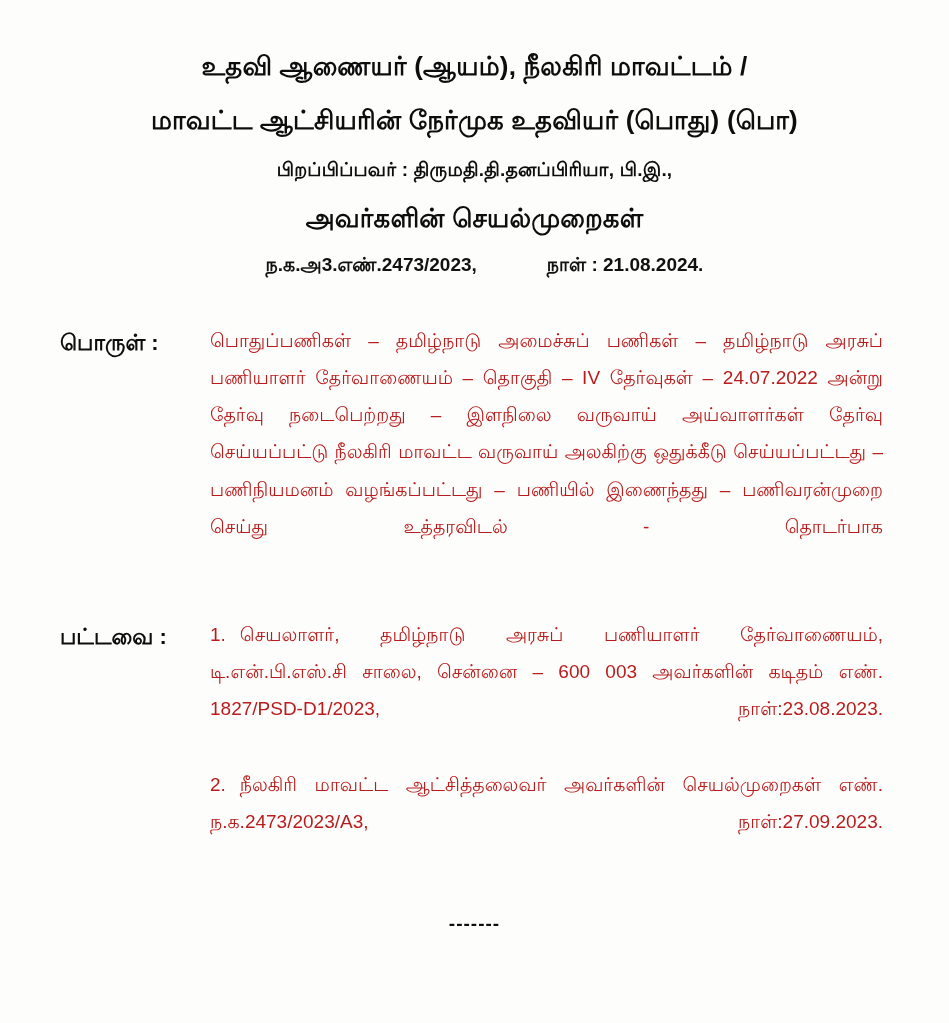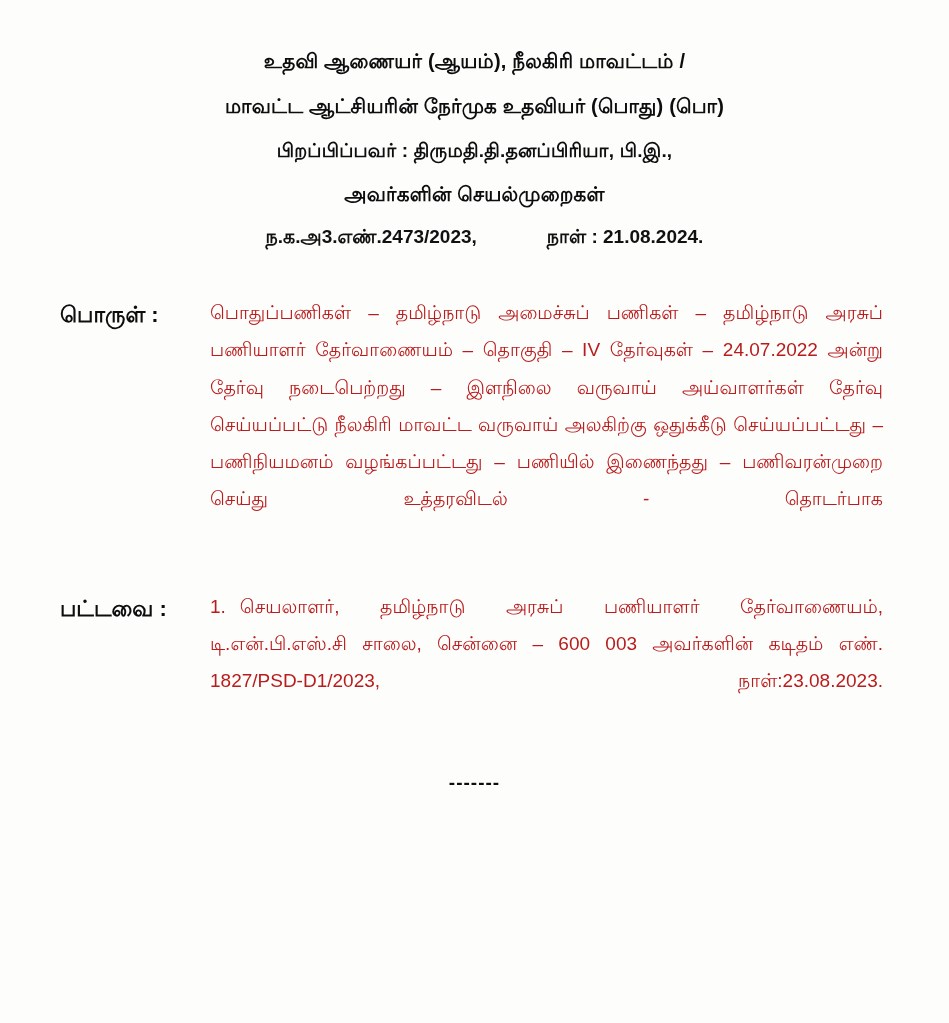--- a/index.html
+++ b/index.html
@@ -21,21 +21,21 @@
     box-sizing: border-box;
     padding: 30px 60px 10px 60px;
     background: #fdfdfc;
     position: relative;
   }
   .header-block {
     text-align: center;
     margin-top: 16px;
   }
   .header-line {
-    font-size: 20px;
+    font-size: 26px;
     font-weight: bold;
     letter-spacing: 0.2px;
     line-height: 1.55;
     margin: 0 0 14px 0;
     color: #0d0d0d;
   }
   .header-line.l2 { }
   .header-line.l3 { margin-bottom: 16px; }
   .header-line.l4 { margin-bottom: 14px; font-size: 19px; }
 
@@ -130,18 +130,21 @@
   </div>
 
   <div class="field-block">
     <div class="field-label">
       <span class="lbl-line">பட்டவை :</span>
     </div>
     <div class="field-body">
       <span class="ref-item justify-spread">
         <span class="num">1.</span><span>செயலாளர், தமிழ்நாடு அரசுப் பணியாளர் தேர்வாணையம், டி.என்.பி.எஸ்.சி சாலை, சென்னை – 600 003 அவர்களின் கடிதம் எண். 1827/PSD-D1/2023, நாள்:23.08.2023.</span>
       </span>
+      <span class="ref-item justify-spread">
+        <span class="num">2.</span><span>நீலகிரி மாவட்ட ஆட்சித்தலைவர் அவர்களின் செயல்முறைகள் எண். ந.க.2473/2023/A3, நாள்:27.09.2023.</span>
+      </span>
     </div>
   </div>
 
   <div class="footer-rule">-------</div>
 
 </div>
 
 </body></html>

